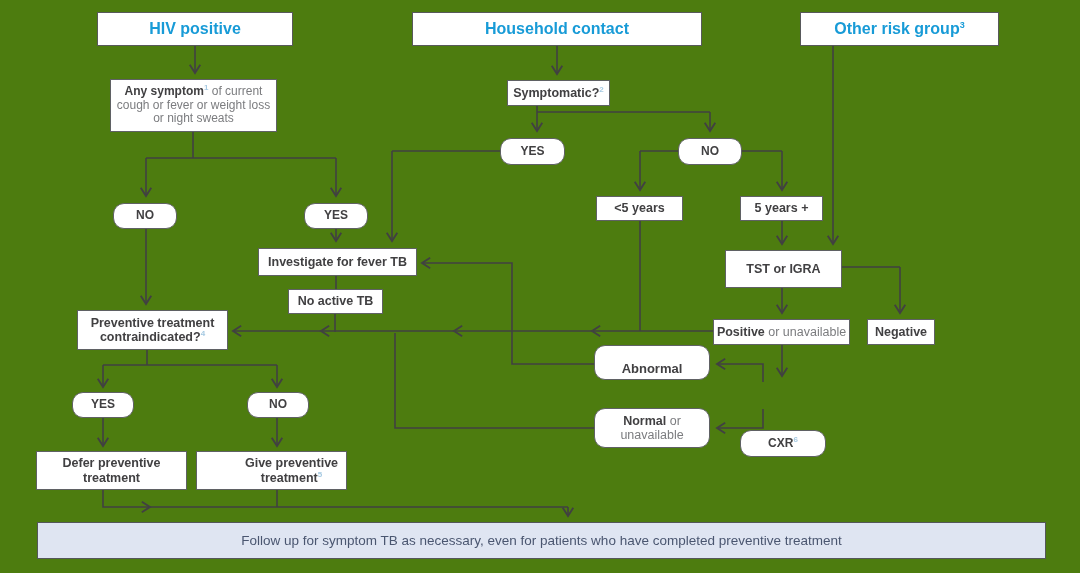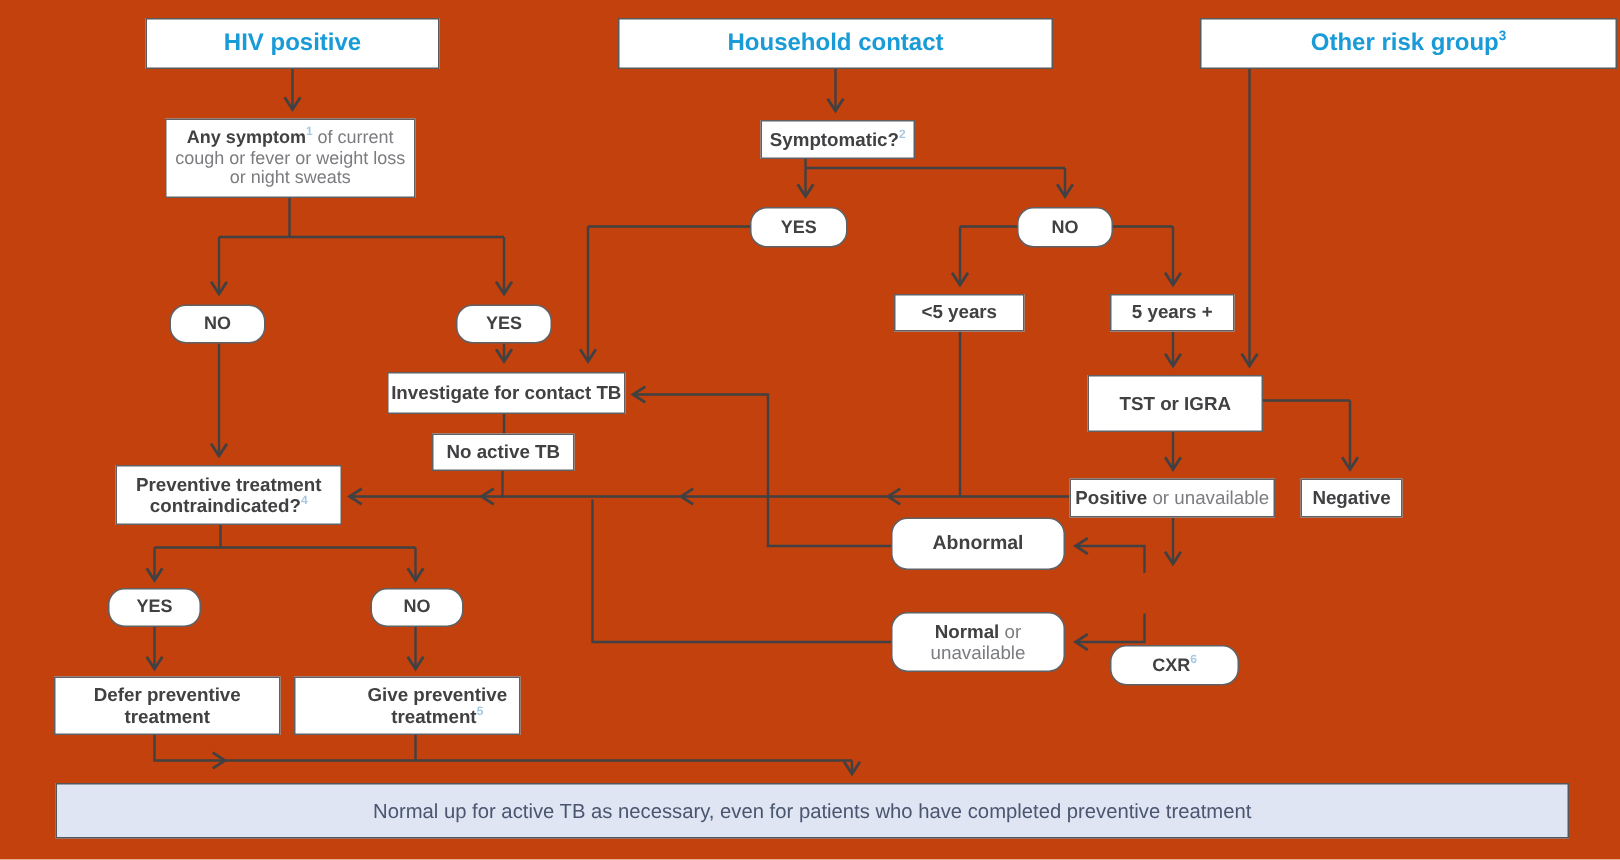--- a/index.html
+++ b/index.html
@@ -1,17 +1,17 @@
 <!DOCTYPE html>
 <html><head>
 <meta charset="utf-8">
 <style>
   html,body{margin:0;padding:0;background:#ffffff;}
   #stage{
-    position:relative;width:1080px;height:573px;background:#c2410c;
+    position:relative;width:1080px;height:573px;background:#4d7c0f;
     font-family:"Liberation Sans","DejaVu Sans",sans-serif;
     color:#414042;overflow:hidden;
   }
   .box,.rbox,.hdr{
     position:absolute;display:flex;align-items:center;justify-content:center;
     text-align:center;background:#ffffff;box-sizing:border-box;
     border:1.6px solid #5f6164;line-height:1.15;z-index:2;
   }
   .box{font-size:12.5px;font-weight:bold;color:#414042;padding:2px 4px;}
   .rbox{font-size:12px;font-weight:bold;border-radius:11px;padding:2px 18px;}
@@ -95,21 +95,21 @@
     <path d="M277,490 V507"></path>
     <path d="M568,507 V516" marker-end="url(#arw)"></path>
   </svg>
 
   <div class="hdr" style="left:97px;top:12px;width:196px;height:34px;">
     <span>HIV positive</span>
   </div>
   <div class="hdr" style="left:412px;top:12px;width:290px;height:34px;">
     <span>Household contact</span>
   </div>
-  <div class="hdr" style="left:800px;top:12px;width:278px;height:34px;">
+  <div class="hdr" style="left:800px;top:12px;width:199px;height:34px;">
     <span><span>Other risk group</span><sup>3</sup></span>
   </div>
 
   <div class="box" style="left:110px;top:79px;width:167px;height:53px;font-size:12px;">
     <span><b>Any symptom</b><sup>1</sup><span class="gray"> of current cough or fever or weight loss or night sweats</span></span>
   </div>
   <div class="rbox" style="left:113px;top:203px;width:64px;height:26px;">
     <span>NO</span>
   </div>
   <div class="rbox" style="left:304px;top:203px;width:64px;height:26px;">
@@ -140,42 +140,42 @@
   <div class="rbox" style="left:678px;top:138px;width:64px;height:27px;">
     <span>NO</span>
   </div>
   <div class="box" style="left:596px;top:196px;width:87px;height:25px;">
     <span class="nowrap">&lt;5 years</span>
   </div>
   <div class="box" style="left:740px;top:196px;width:83px;height:25px;">
     <span class="nowrap">5 years +</span>
   </div>
   <div class="box" style="left:258px;top:248px;width:159px;height:28px;">
-    <span class="nowrap">Investigate for contact TB</span>
+    <span class="nowrap">Investigate for fever TB</span>
   </div>
   <div class="box" style="left:288px;top:289px;width:95px;height:25px;">
     <span class="nowrap">No active TB</span>
   </div>
 
   <div class="box" style="left:725px;top:250px;width:117px;height:38px;">
     <span class="nowrap">TST or IGRA</span>
   </div>
   <div class="box" style="left:713px;top:319px;width:137px;height:26px;">
     <span class="nowrap"><b>Positive</b><span class="gray"> or unavailable</span></span>
   </div>
   <div class="box" style="left:867px;top:319px;width:68px;height:26px;">
     <span>Negative</span>
   </div>
-  <div class="rbox" style="left:594px;top:345px;width:116px;height:35px;font-size:13px;">
+  <div class="rbox" style="left:594px;top:345px;width:116px;height:35px;font-size:13px;align-items:flex-end;">
     <span>Abnormal</span>
   </div>
   <div class="rbox" style="left:740px;top:382px;width:86px;height:27px;margin-top:48px;">
     <span><span>CXR</span><sup>6</sup></span>
   </div>
   <div class="rbox" style="left:594px;top:408px;width:116px;height:40px;font-size:12.5px;">
     <span><b>Normal</b><span class="gray"> or unavailable</span></span>
   </div>
 
   <div id="bar">
-    <span>Normal up for active TB as necessary, even for patients who have completed preventive treatment</span>
+    <span>Follow up for symptom TB as necessary, even for patients who have completed preventive treatment</span>
   </div>
 
 </div>
 
 </body></html>

